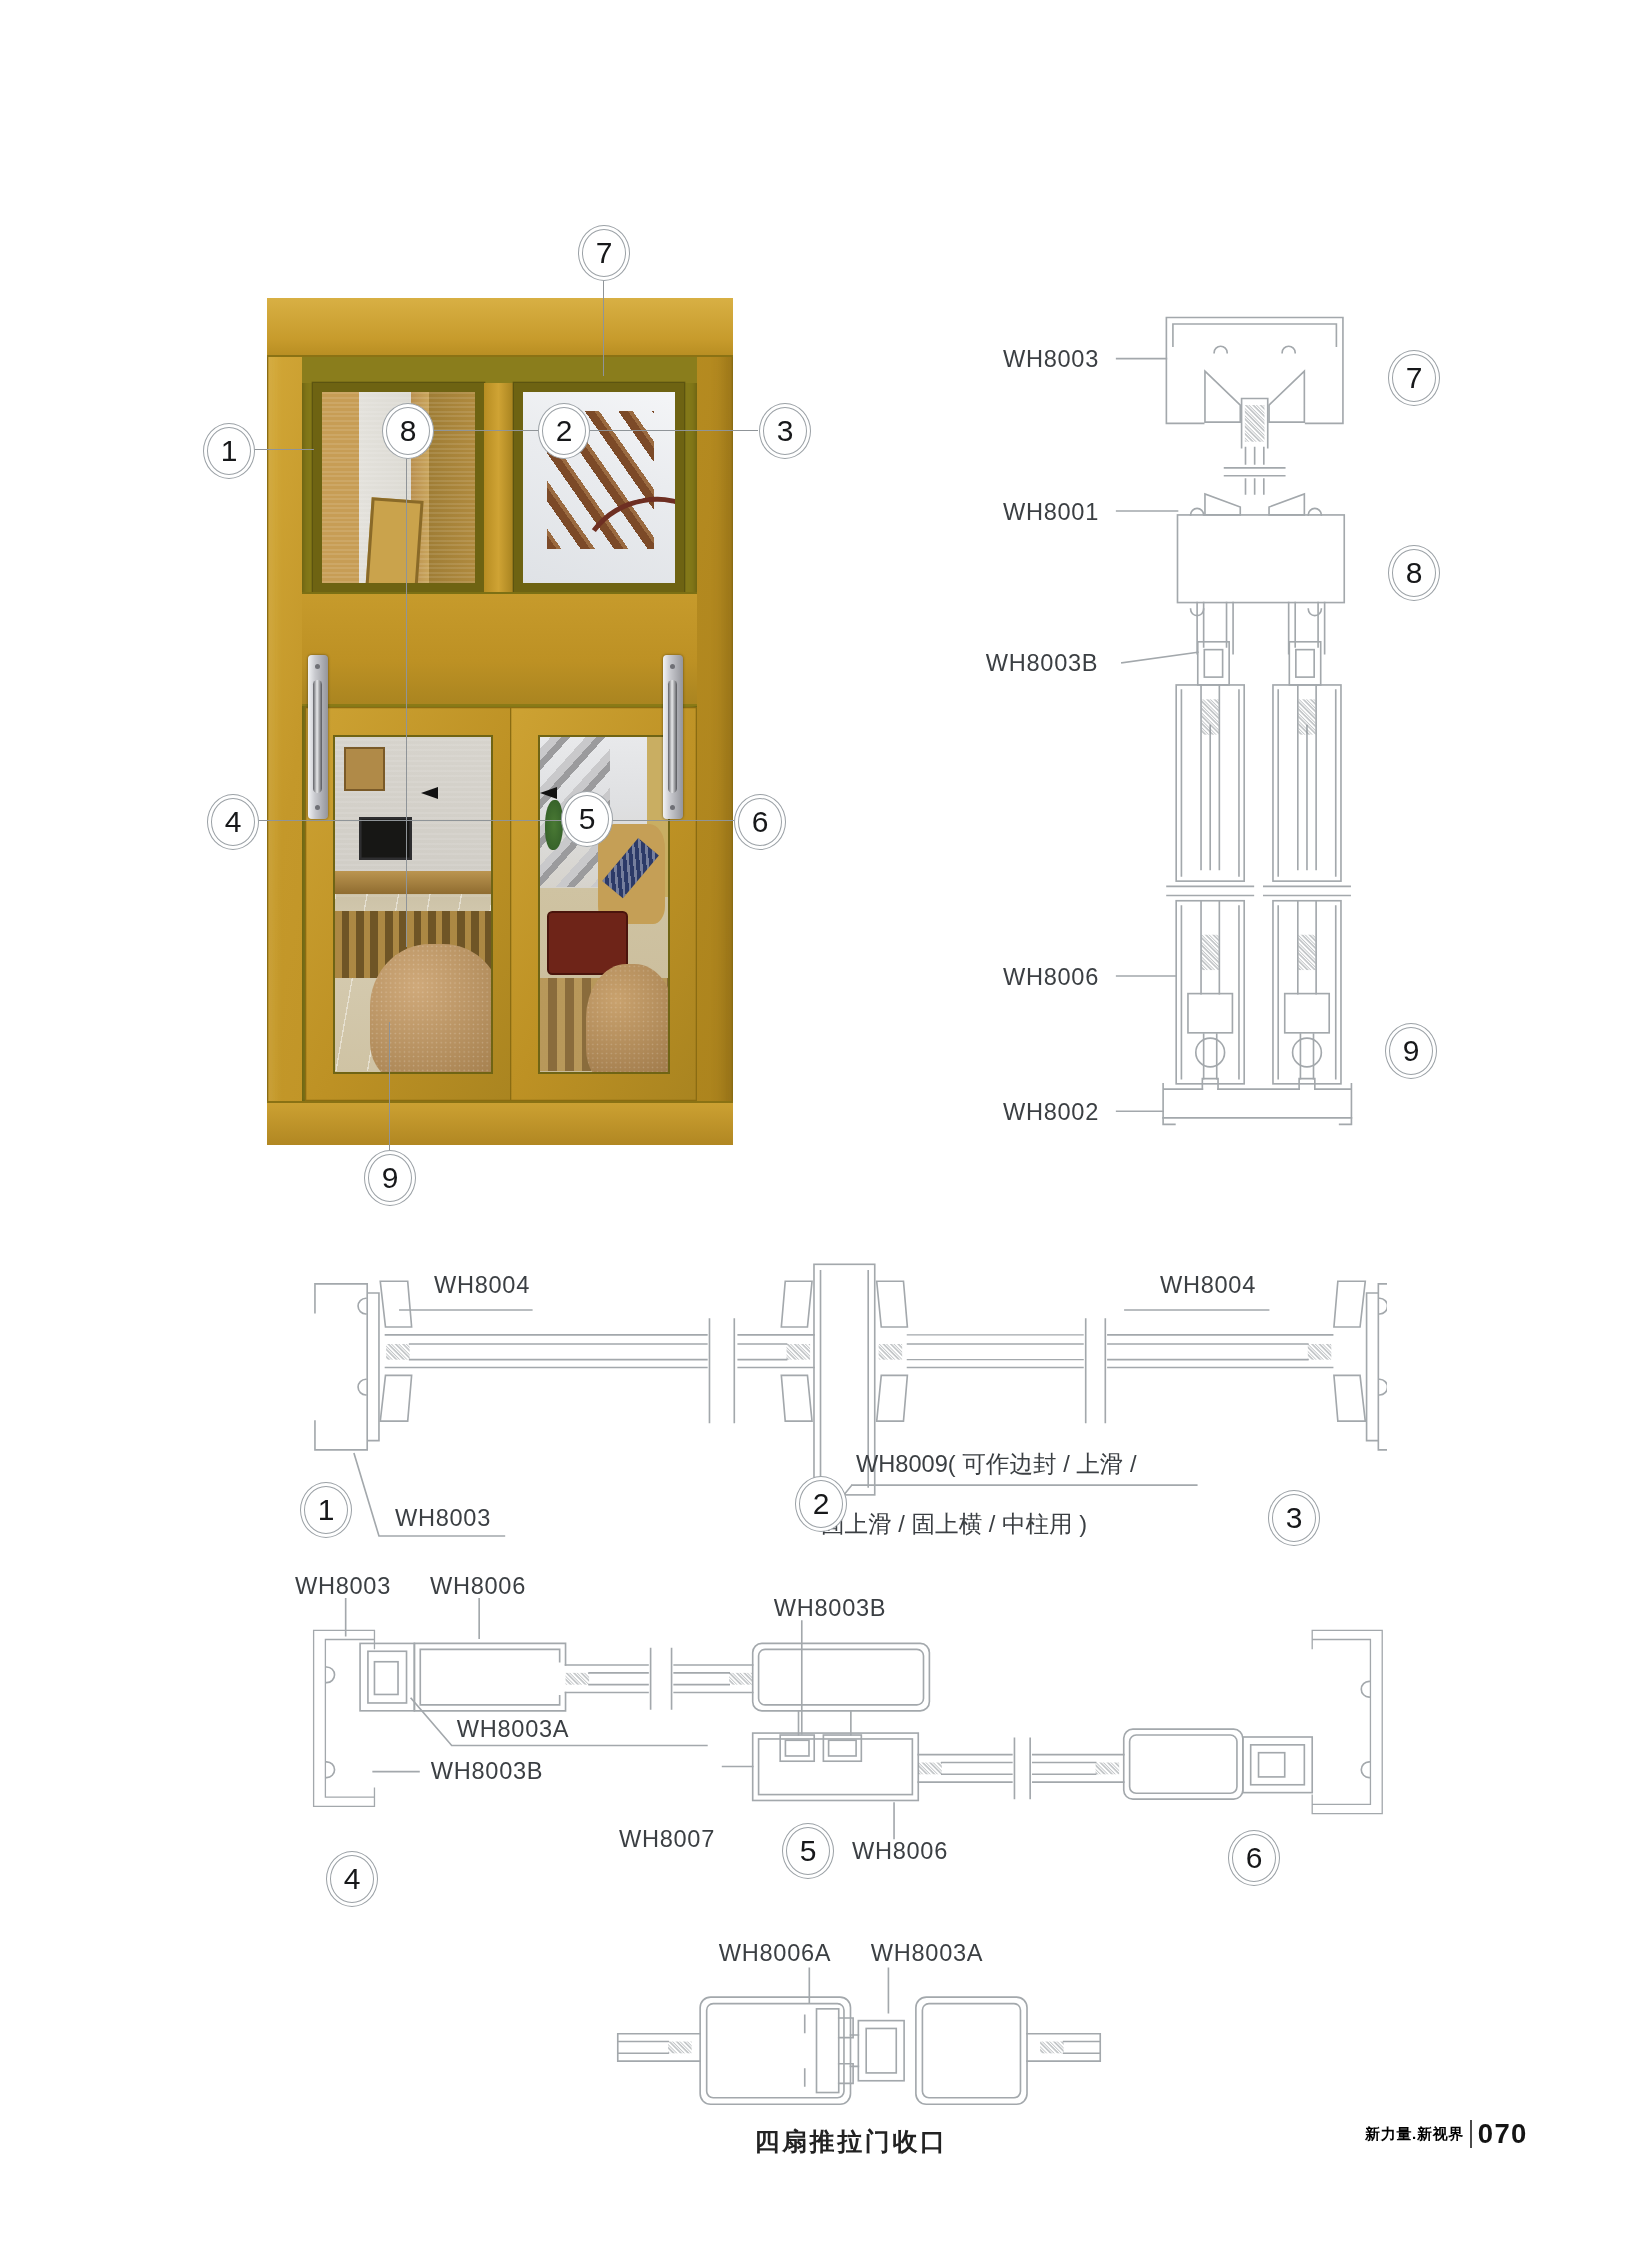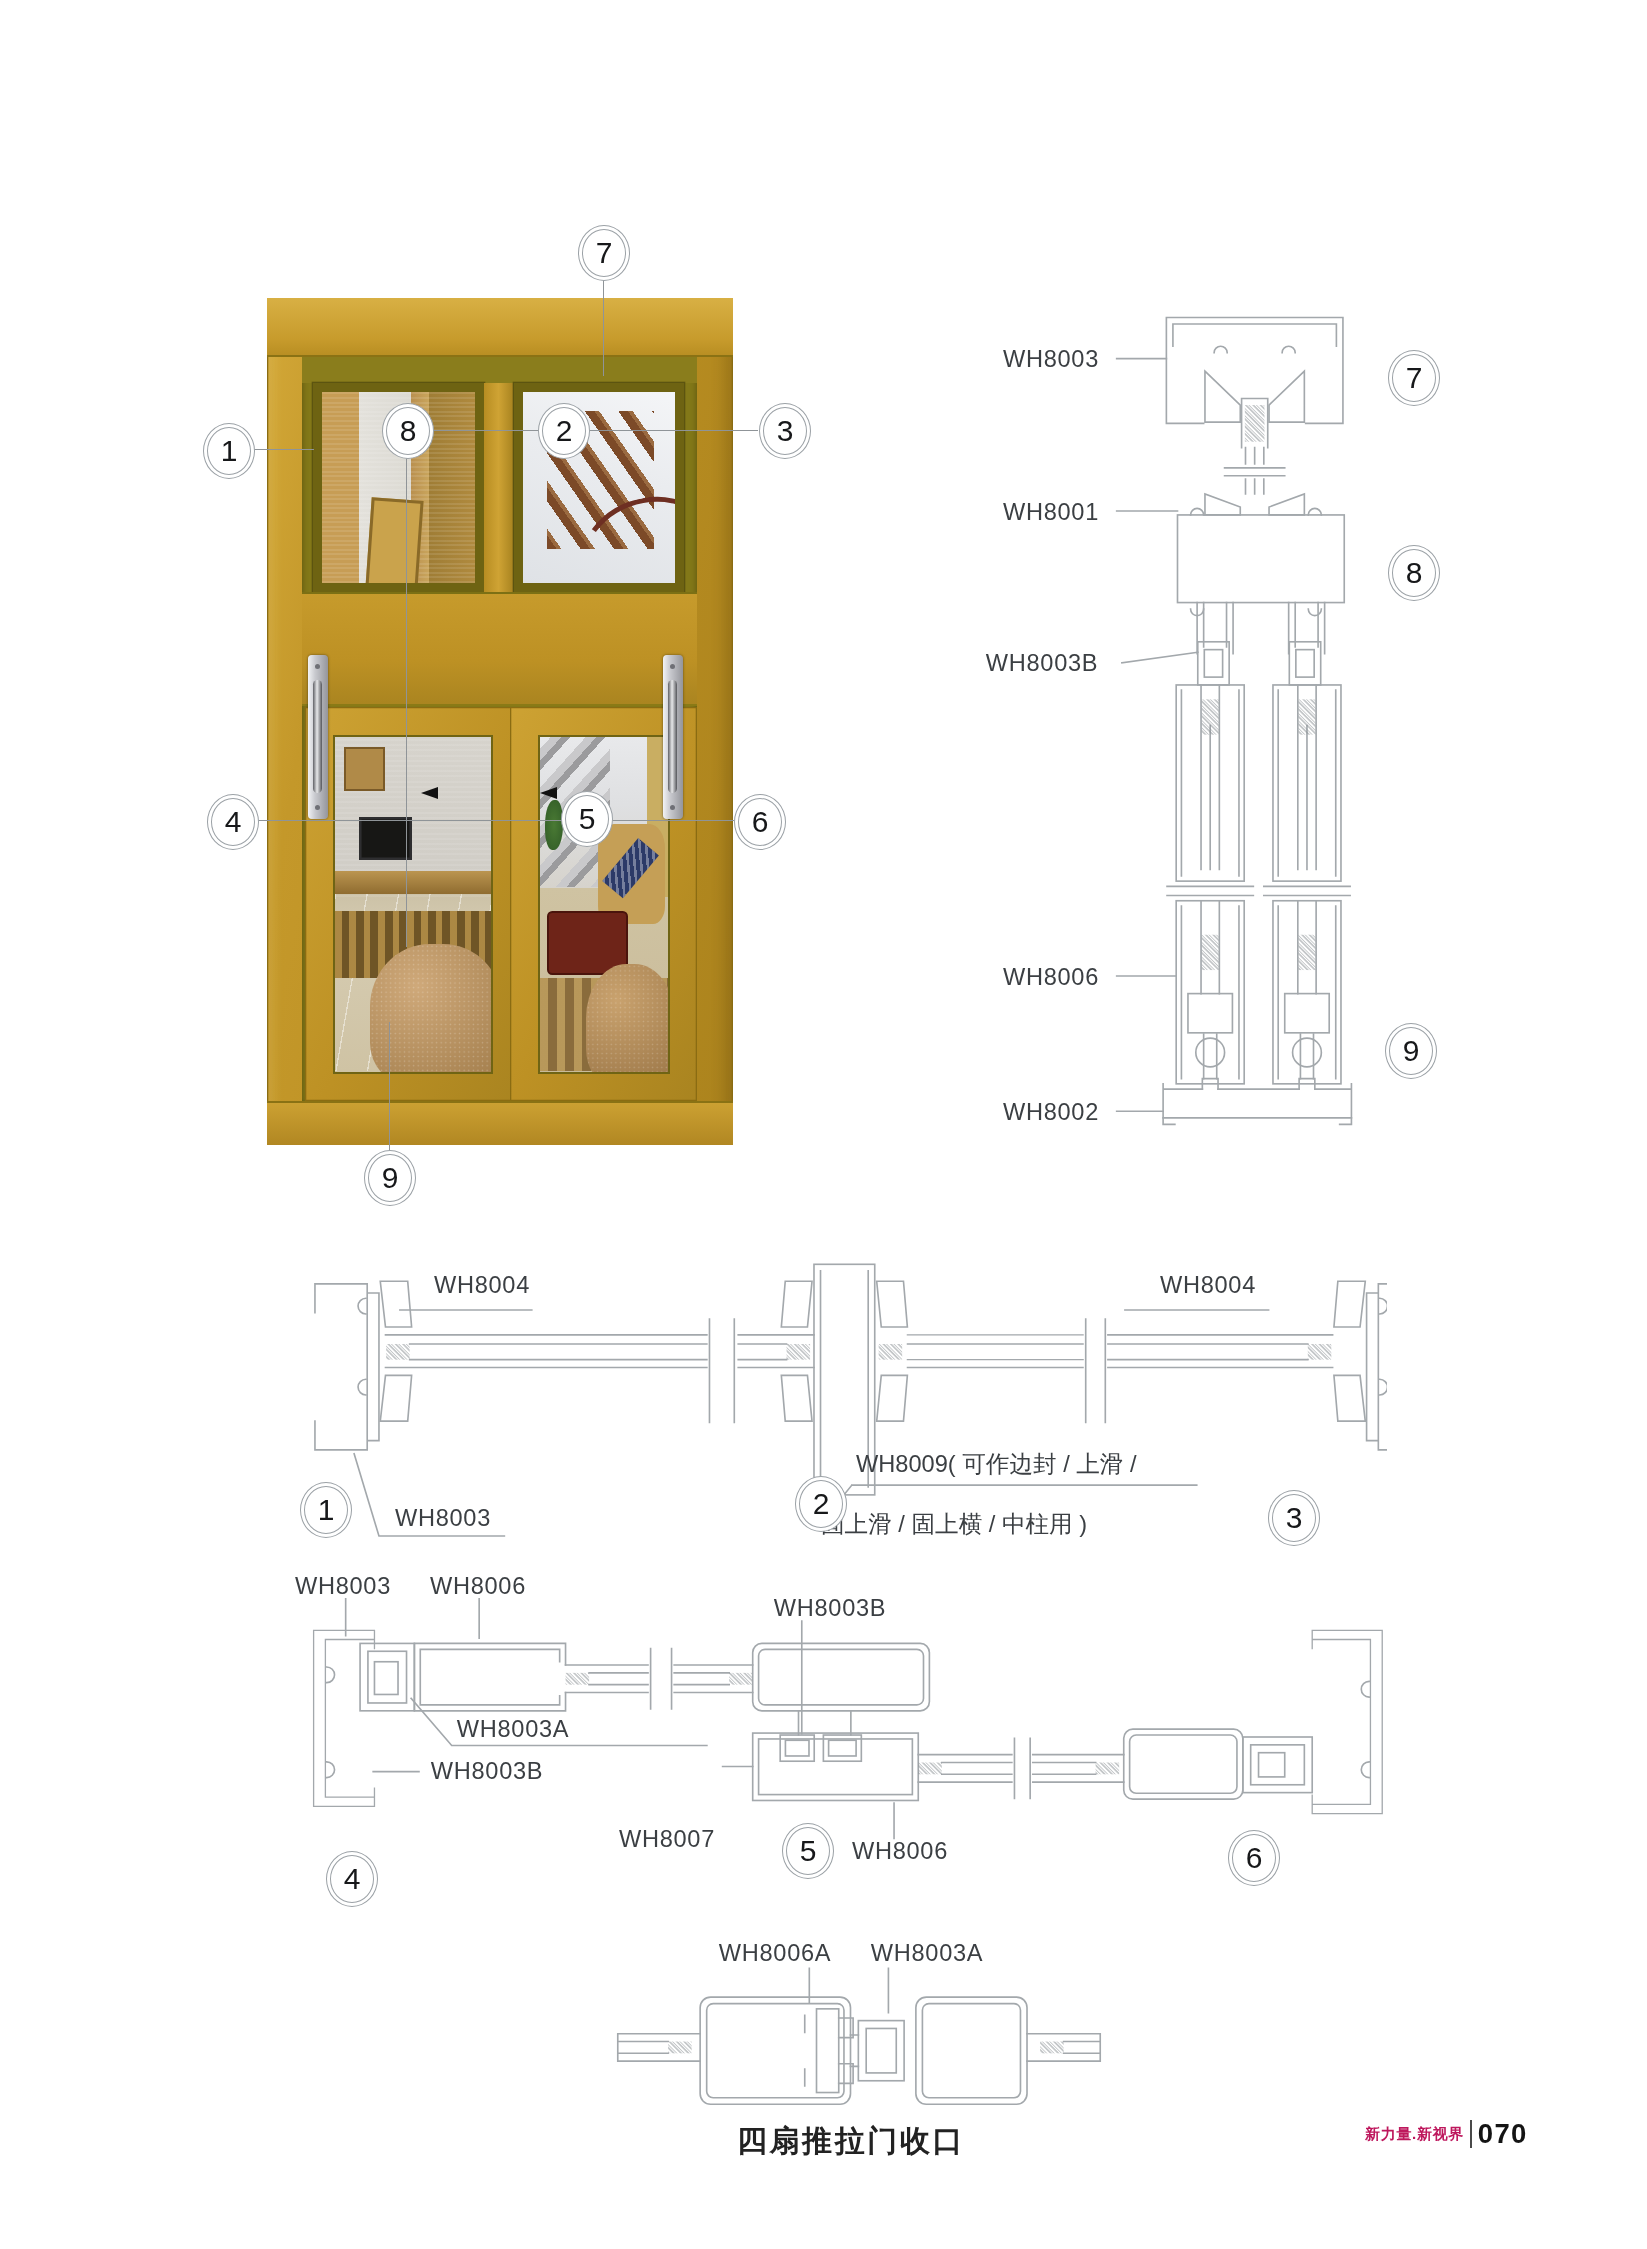--- a/index.html
+++ b/index.html
@@ -45,24 +45,24 @@
   .handle{position:absolute;width:19.6px;height:164px;border-radius:3.9px;
           background:linear-gradient(90deg,#f2f3f5 0%,#c9cacf 35%,#94959b 100%);
           box-shadow:0 0 2.6px rgba(0,0,0,.5);}
   .handle .slot{position:absolute;left:5.2px;top:25px;width:9.2px;height:113px;border-radius:4.6px;
           background:linear-gradient(90deg,#5f6065,#e7e8ea 45%,#55565b);}
   .handle .sc{position:absolute;left:7.2px;width:5.2px;height:5.2px;border-radius:50%;background:#6f7076;}
   
   .scn{position:absolute;}
   
   #footer{position:absolute;left:1365px;top:2118px;display:flex;align-items:center;gap:5.9px;}
-  #footer .brand{font-size:15px;color:#be185d;font-weight:bold;letter-spacing:0.7px;}
+  #footer .brand{font-size:15px;color:#000000;font-weight:bold;letter-spacing:0.7px;}
   #footer .bar{width:2px;height:27.5px;background:#4a4a4a;}
   #footer .pg{font-size:27.5px;font-weight:bold;color:#141414;letter-spacing:1.3px;}
-  .caption{position:absolute;transform:translate(-50%,-50%);font-size:30px;font-weight:bold;color:#222;
+  .caption{position:absolute;transform:translate(-50%,-50%);font-size:25px;font-weight:bold;color:#222;
            letter-spacing:2.6px;}
   svg{position:absolute;}
 </style>
 </head>
 <body>
 
 <div id="page">
 
   <div id="door">
     <div class="olive"></div>

